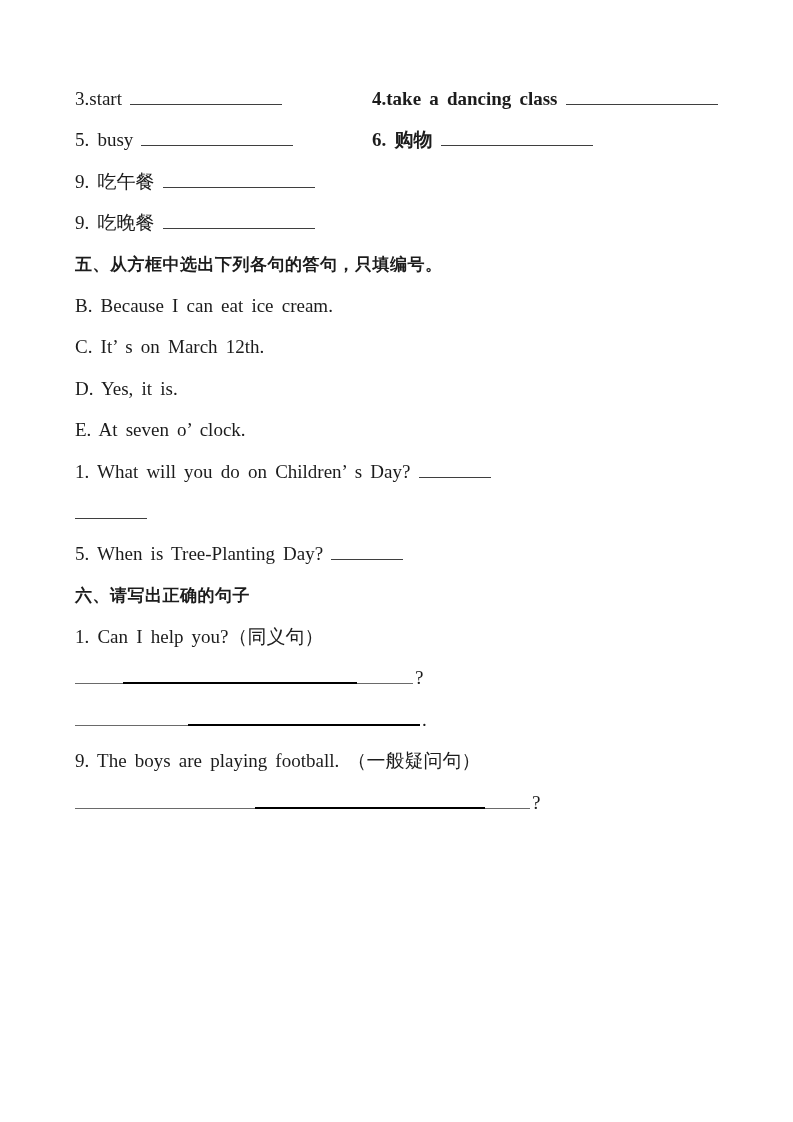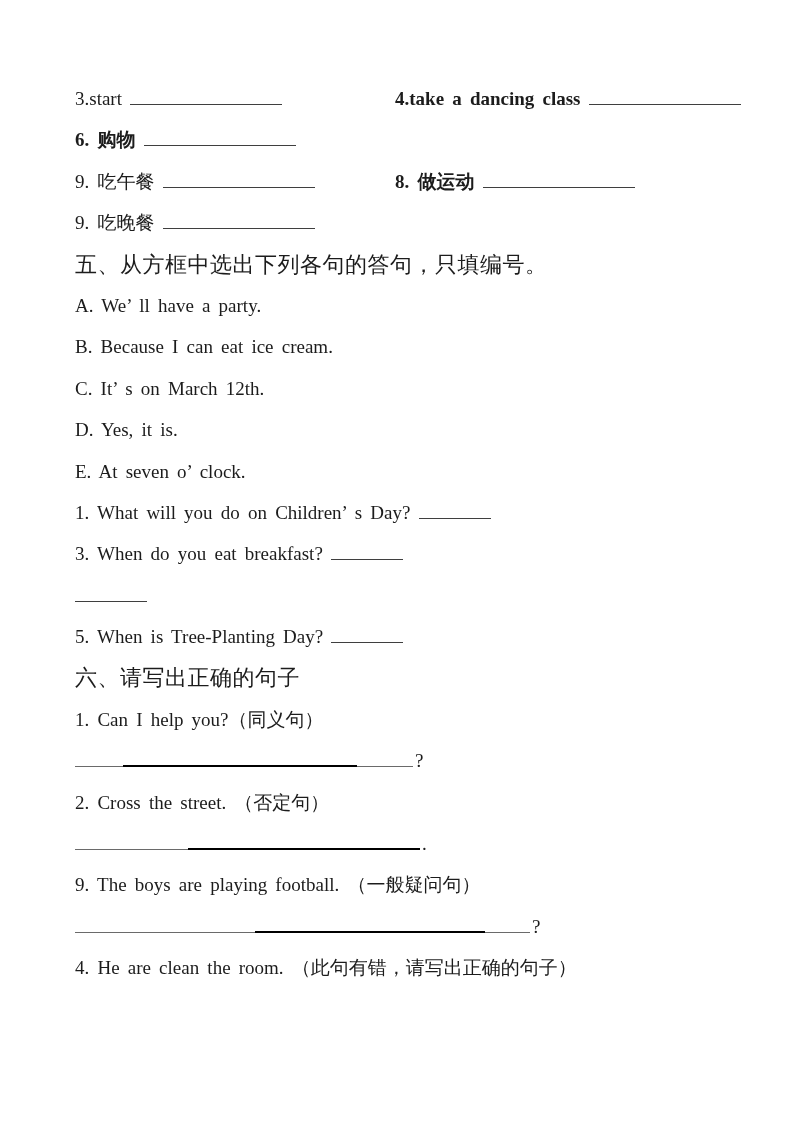--- a/index.html
+++ b/index.html
@@ -13,35 +13,35 @@
     box-sizing:border-box;
     padding:78px 40px 0 75px;
     overflow:hidden;
   }
   .line {
     height:41.4px;
     line-height:41.4px;
     white-space:pre;
     word-spacing:0.18em;
   }
-  .vrow { display:flex;gap:23px; }
+  .vrow { display:flex; }
   .vcell-l { width:297px; white-space:pre; }
   .vcell-r { white-space:pre;font-weight:bold; }
   .blank {
     display:inline-block;
     height:0.85em;
     border-bottom:1px solid #3f3f3f;
     vertical-align:baseline;
   }
   .vblank { width:152px; }
   .qblank { width:72px; }
   .sec-title {
     font-family:"Liberation Sans", sans-serif;
-    font-weight:normal;
-    font-size:22px;
+    font-weight:bold;
+    font-size:17px;
     letter-spacing:0.5px;
   }
   .seg {
     display:inline-block;
     height:0.85em;
     vertical-align:baseline;
   }
   .seg.thin  { border-bottom:1px solid #6a6a6a; }
   .seg.thick { border-bottom:2px solid #000000; }
   .punct { padding-left:2px; }
@@ -49,49 +49,45 @@
 </head>
 <body>
 
 <div class="page">
 
   <div class="line vrow">
     <span class="vcell-l"><span>3.start </span><span class="blank vblank"></span></span>
     <span class="vcell-r"><span>4.take a dancing class </span><span class="blank vblank"></span></span>
   </div>
   <div class="line vrow">
+    <span class="vcell-l"><span>5. busy </span><span class="blank vblank"></span></span>
     <span class="vcell-r"><span>6. 购物 </span><span class="blank vblank"></span></span>
   </div>
   <div class="line vrow">
     <span class="vcell-l"><span>9. 吃午餐 </span><span class="blank vblank"></span></span>
-    <span class="vcell-r"><span>8. 做运动 </span><span class="blank vblank"></span></span>
   </div>
   <div class="line vrow">
     <span class="vcell-l"><span>9. 吃晚餐 </span><span class="blank vblank"></span></span>
   </div>
 
   <div class="line sec-title">五、从方框中选出下列各句的答句，只填编号。</div>
 
-  <div class="line">A. We’ ll have a party.</div>
   <div class="line">B. Because I can eat ice cream.</div>
   <div class="line">C. It’ s on March 12th.</div>
   <div class="line">D. Yes, it is.</div>
   <div class="line">E. At seven o’ clock.</div>
 
   <div class="line"><span>1. What will you do on Children’ s Day? </span><span class="blank qblank"></span></div>
-  <div class="line"><span>3. When do you eat breakfast? </span><span class="blank qblank"></span></div>
   <div class="line"><span class="blank qblank"></span></div>
   <div class="line"><span>5. When is Tree-Planting Day? </span><span class="blank qblank"></span></div>
 
   <div class="line sec-title">六、请写出正确的句子</div>
 
   <div class="line">1. Can I help you?（同义句）</div>
   <div class="line"><span class="seg thin" style="width:48px"></span><span class="seg thick" style="width:234px"></span><span class="seg thin" style="width:56px"></span><span class="punct">?</span></div>
 
-  <div class="line">2. Cross the street. （否定句）</div>
   <div class="line"><span class="seg thin" style="width:113px"></span><span class="seg thick" style="width:232px"></span><span class="seg thin" style="width:0px"></span><span class="punct">.</span></div>
 
   <div class="line">9. The boys are playing football. （一般疑问句）</div>
   <div class="line"><span class="seg thin" style="width:180px"></span><span class="seg thick" style="width:230px"></span><span class="seg thin" style="width:45px"></span><span class="punct">?</span></div>
 
-  <div class="line">4. He are clean the room. （此句有错，请写出正确的句子）</div>
 
 </div>
 
 </body></html>

